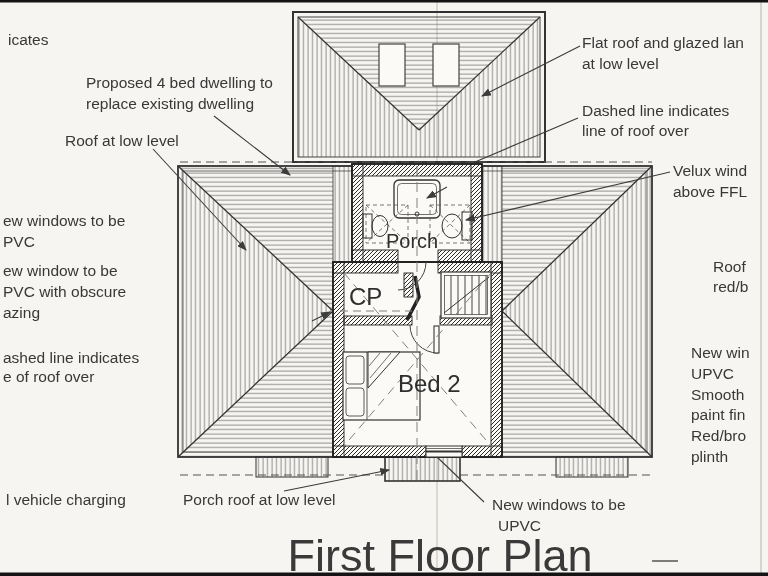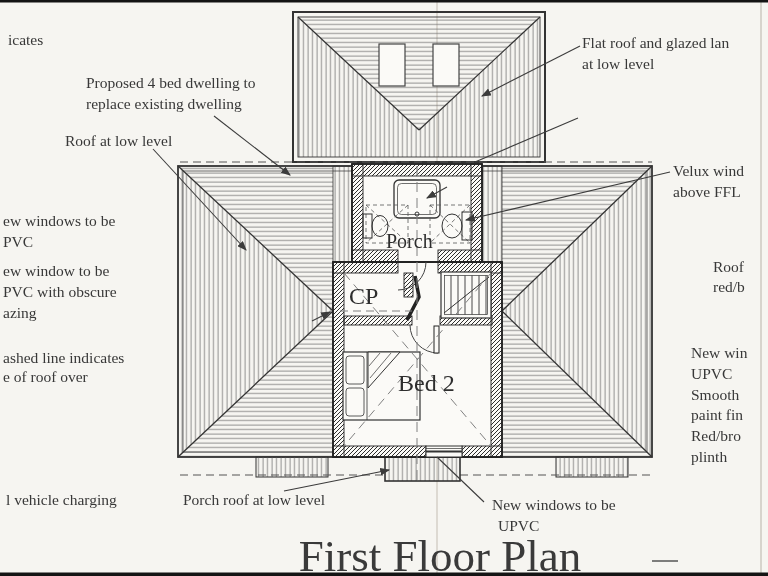--- a/index.html
+++ b/index.html
@@ -1,17 +1,17 @@
 <!DOCTYPE html>
 <html><head>
 <meta charset="utf-8">
 <style>
   html,body{margin:0;padding:0;background:#e8e6e1;}
   .stage{position:relative;width:768px;height:576px;background:#f6f5f1;overflow:hidden;
-         font-family:Liberation Serif, serif;}
+         font-family:Liberation Sans, sans-serif;}
   .stage svg{position:absolute;left:0;top:0;}
   .ann{position:absolute;color:#383838;font-size:15.5px;line-height:21px;white-space:nowrap;}
   .ann .ln{white-space:nowrap;}
   .room{position:absolute;color:#2e2e2e;white-space:nowrap;}
   .title{position:absolute;left:250px;top:530px;width:380px;text-align:center;
          color:#3a3a3a;font-size:45px;white-space:nowrap;}
 </style>
 </head>
 <body>
 
@@ -208,20 +208,24 @@
     <div class="ln">e of roof over</div>
   </div>
 
   <div class="ann" style="left:6px;top:489px">l vehicle charging</div>
 
   <div class="ann" style="left:582px;top:32px">
     <div class="ln">Flat roof and glazed lan</div>
     <div class="ln">at low level</div>
   </div>
 
+  <div class="ann" style="left:582px;top:101px;line-height:20px">
+    <div class="ln">Dashed line indicates</div>
+    <div class="ln">line of roof over</div>
+  </div>
 
   <div class="ann" style="left:673px;top:160px">
     <div class="ln">Velux wind</div>
     <div class="ln">above FFL</div>
   </div>
 
   <div class="ann" style="left:713px;top:257px;line-height:20px">
     <div class="ln">Roof</div>
     <div class="ln">red/b</div>
   </div>

